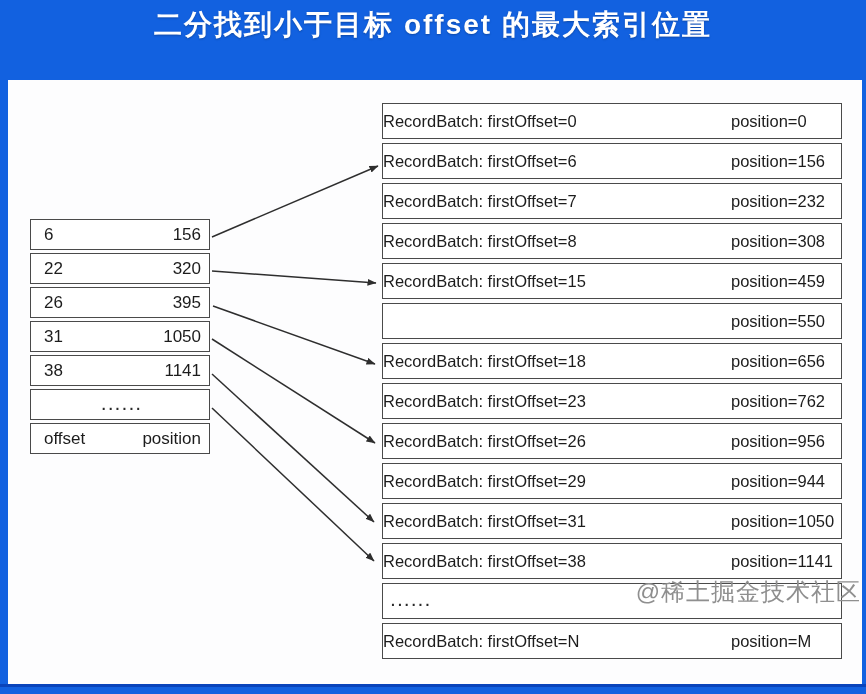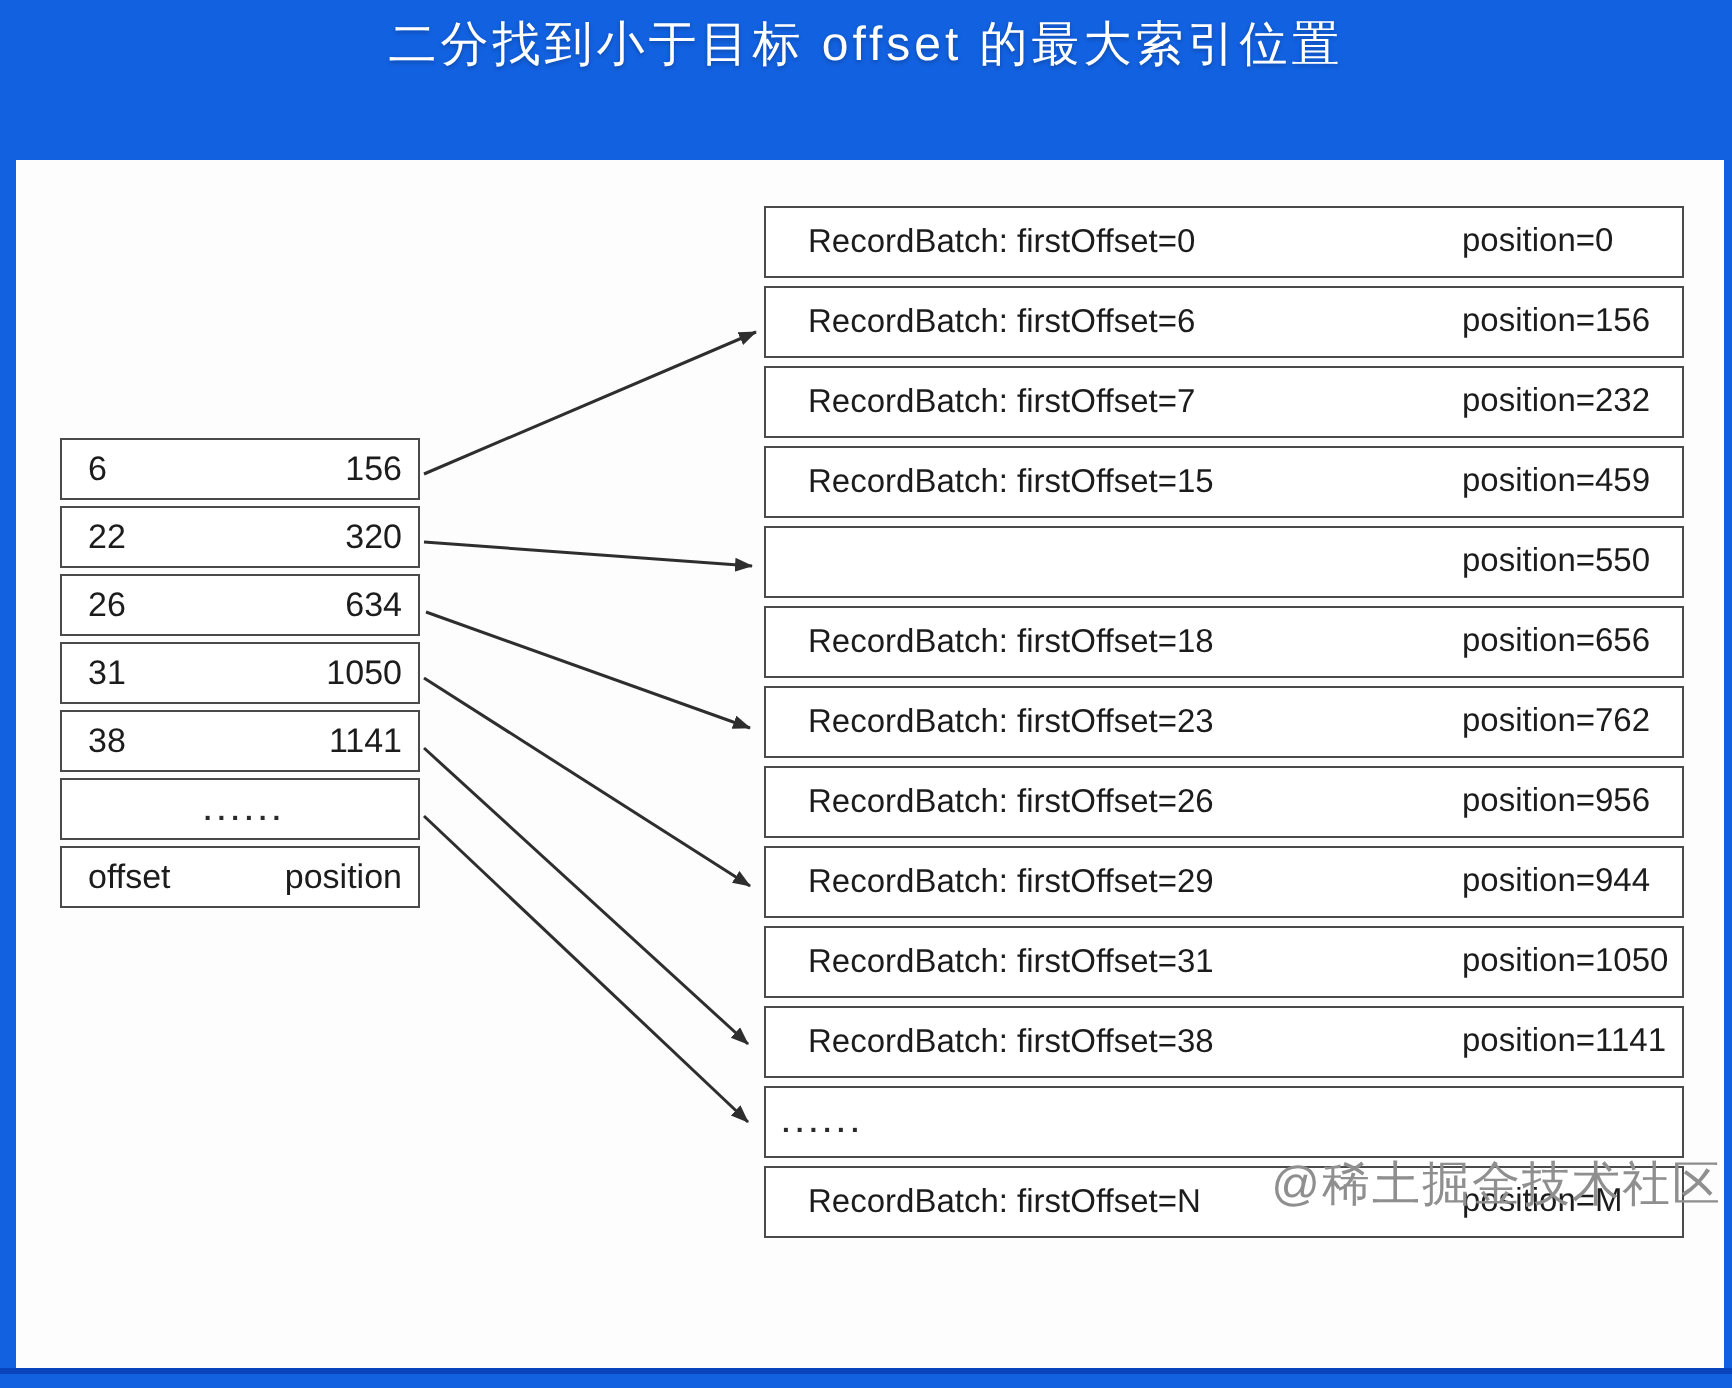--- a/index.html
+++ b/index.html
@@ -14,22 +14,22 @@
     overflow: hidden;
   }
 
   .page-title {
     position: absolute;
     top: 6px;
     left: 0;
     width: 100%;
     text-align: center;
     color: #ffffff;
-    font-size: 24px;
-    font-weight: normal;
+    font-size: 28px;
+    font-weight: bold;
     letter-spacing: 2px;
     text-shadow: 0 1px 2px rgba(0,0,0,0.25);
   }
 
   .panel {
     position: absolute;
     left: 8px;
     top: 80px;
     width: 854px;
     height: 604px;
@@ -80,21 +80,20 @@
     width: 460px;
   }
   .rrow {
     position: relative;
     height: 36px;
     margin-bottom: 4px;
     border: 1.6px solid #4a4a4a;
     background: #ffffff;
     display: flex;
     align-items: center;
-    padding-left: 21px;
     font-size: 16.5px;
     color: #1c1c1c;
   }
   .rrow .pos {
     position: absolute;
     left: 348px;
     top: 50%;
     transform: translateY(-50%);
   }
   .rrow.ellipsis {
@@ -138,21 +137,21 @@
         <div class="lrow">
           <span>6</span>
           <span>156</span>
         </div>
         <div class="lrow">
           <span>22</span>
           <span>320</span>
         </div>
         <div class="lrow">
           <span>26</span>
-          <span>634</span>
+          <span>395</span>
         </div>
         <div class="lrow">
           <span>31</span>
           <span>1050</span>
         </div>
         <div class="lrow">
           <span>38</span>
           <span>1141</span>
         </div>
         <div class="lrow ellipsis">
@@ -169,20 +168,24 @@
           <span>RecordBatch: firstOffset=0</span>
           <span class="pos">position=0</span>
         </div>
         <div class="rrow">
           <span>RecordBatch: firstOffset=6</span>
           <span class="pos">position=156</span>
         </div>
         <div class="rrow">
           <span>RecordBatch: firstOffset=7</span>
           <span class="pos">position=232</span>
+        </div>
+        <div class="rrow">
+          <span>RecordBatch: firstOffset=8</span>
+          <span class="pos">position=308</span>
         </div>
         <div class="rrow">
           <span>RecordBatch: firstOffset=15</span>
           <span class="pos">position=459</span>
         </div>
         <div class="rrow">
           <span class="pos">position=550</span>
         </div>
         <div class="rrow">
           <span>RecordBatch: firstOffset=18</span>

